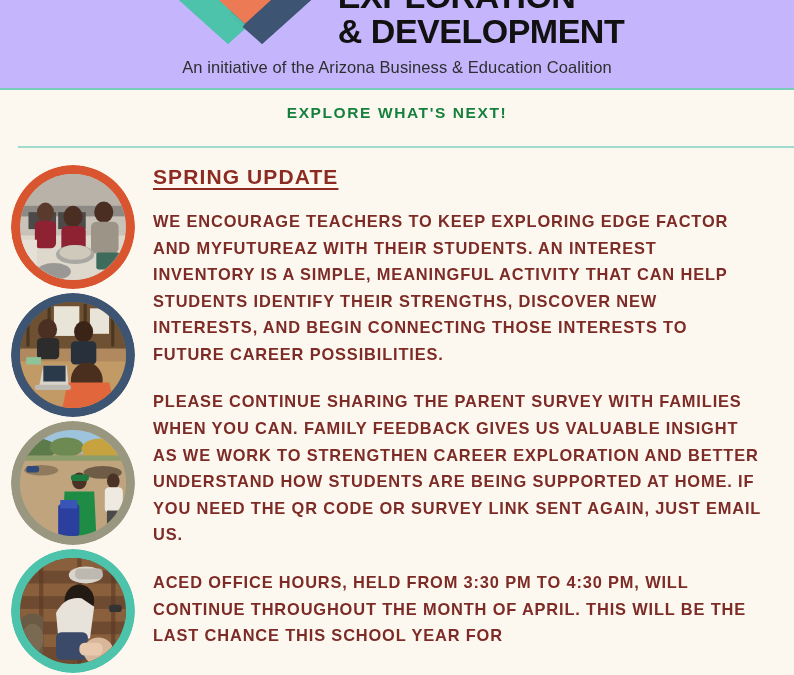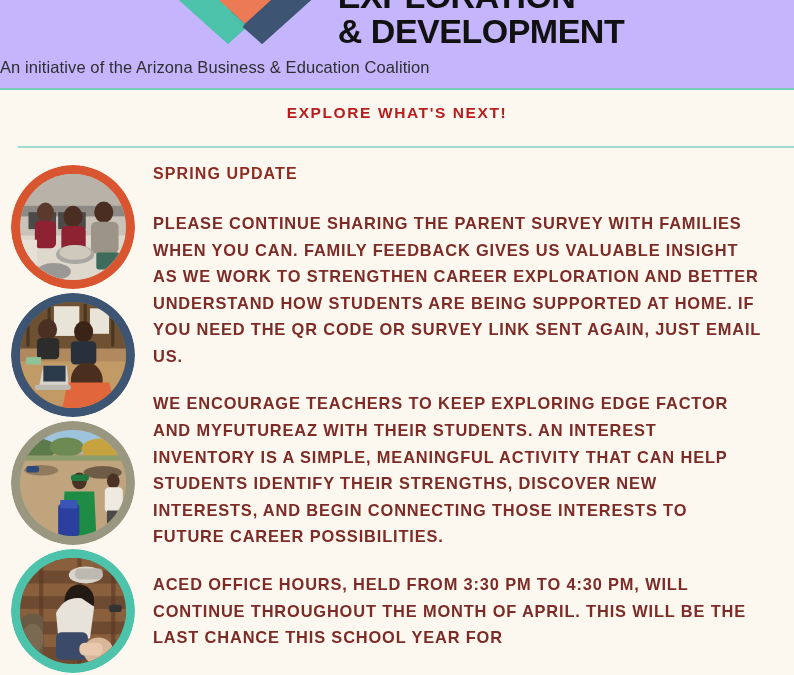--- a/index.html
+++ b/index.html
@@ -63,20 +63,21 @@
     letter-spacing: -0.5px;
     color: #111111;
     line-height: 1.05;
     white-space: nowrap;
   }
   .tagline {
     position: absolute;
     top: 58px;
     left: 0;
     width: 100%;
+    text-align: center;
     font-family: "Liberation Sans", sans-serif;
     font-size: 16.5px;
     color: #2f2f2f;
     letter-spacing: 0.1px;
   }
 
   
   .divider-full {
     width: 100%;
     height: 2px;
@@ -93,21 +94,21 @@
   .title-block {
     padding-top: 14px;
     padding-bottom: 8px;
     text-align: center;
   }
   .eyebrow {
     font-family: "Liberation Sans", sans-serif;
     font-weight: bold;
     font-size: 15.5px;
     letter-spacing: 1.6px;
-    color: #b91c1c;
+    color: #15803d;
     margin-bottom: 16px;
   }
   .section-title {
     font-family: "Liberation Sans", sans-serif;
     font-weight: bold;
     font-size: 27px;
     letter-spacing: 0.2px;
     color: #9b2f2a;
     margin-bottom: 9px;
   }
@@ -150,26 +151,27 @@
   .photo .inner svg { display: block; width: 100%; height: 100%; }
 
   .text-col {
     flex: 1 1 auto;
     padding-right: 30px;
     padding-left: 9px;
   }
   .body-head {
     font-family: "Liberation Sans", sans-serif;
     font-weight: bold;
-    font-size: 16px;
+    font-size: 21px;
     letter-spacing: 1.1px;
     color: #8c2b22;
+    text-decoration: underline;
     text-underline-offset: 4px;
     text-decoration-thickness: 2px;
-    margin: 0 0 27px 0;
+    margin: 0 0 19px 0;
   }
   .para {
     font-family: "Liberation Sans", sans-serif;
     font-weight: bold;
     font-size: 16.4px;
     letter-spacing: 0.85px;
     line-height: 1.62;
     color: #7d2b26;
     margin: 0 0 21px 0;
   }
@@ -324,18 +326,18 @@
           <ellipse cx="12" cy="76" rx="10" ry="14" fill="#7a6a52"></ellipse>
           <rect x="84" y="44" width="12" height="7" rx="3" fill="#333"></rect>
         </svg>
       </div>
     </div>
 
   </div>
 
   <div class="text-col">
     <div class="body-head">SPRING UPDATE</div>
+    <p class="para">WE ENCOURAGE TEACHERS TO KEEP EXPLORING EDGE FACTOR AND MYFUTUREAZ WITH THEIR STUDENTS. AN INTEREST INVENTORY IS A SIMPLE, MEANINGFUL ACTIVITY THAT CAN HELP STUDENTS IDENTIFY THEIR STRENGTHS, DISCOVER NEW INTERESTS, AND BEGIN CONNECTING THOSE INTERESTS TO FUTURE CAREER POSSIBILITIES.</p>
     <p class="para">PLEASE CONTINUE SHARING THE PARENT SURVEY WITH FAMILIES WHEN YOU CAN. FAMILY FEEDBACK GIVES US VALUABLE INSIGHT AS WE WORK TO STRENGTHEN CAREER EXPLORATION AND BETTER UNDERSTAND HOW STUDENTS ARE BEING SUPPORTED AT HOME. IF YOU NEED THE QR CODE OR SURVEY LINK SENT AGAIN, JUST EMAIL US.</p>
-    <p class="para">WE ENCOURAGE TEACHERS TO KEEP EXPLORING EDGE FACTOR AND MYFUTUREAZ WITH THEIR STUDENTS. AN INTEREST INVENTORY IS A SIMPLE, MEANINGFUL ACTIVITY THAT CAN HELP STUDENTS IDENTIFY THEIR STRENGTHS, DISCOVER NEW INTERESTS, AND BEGIN CONNECTING THOSE INTERESTS TO FUTURE CAREER POSSIBILITIES.</p>
     <p class="para">ACED OFFICE HOURS, HELD FROM 3:30 PM TO 4:30 PM, WILL CONTINUE THROUGHOUT THE MONTH OF APRIL. THIS WILL BE THE LAST CHANCE THIS SCHOOL YEAR FOR</p>
   </div>
 
 </div>
 
 </body></html>

